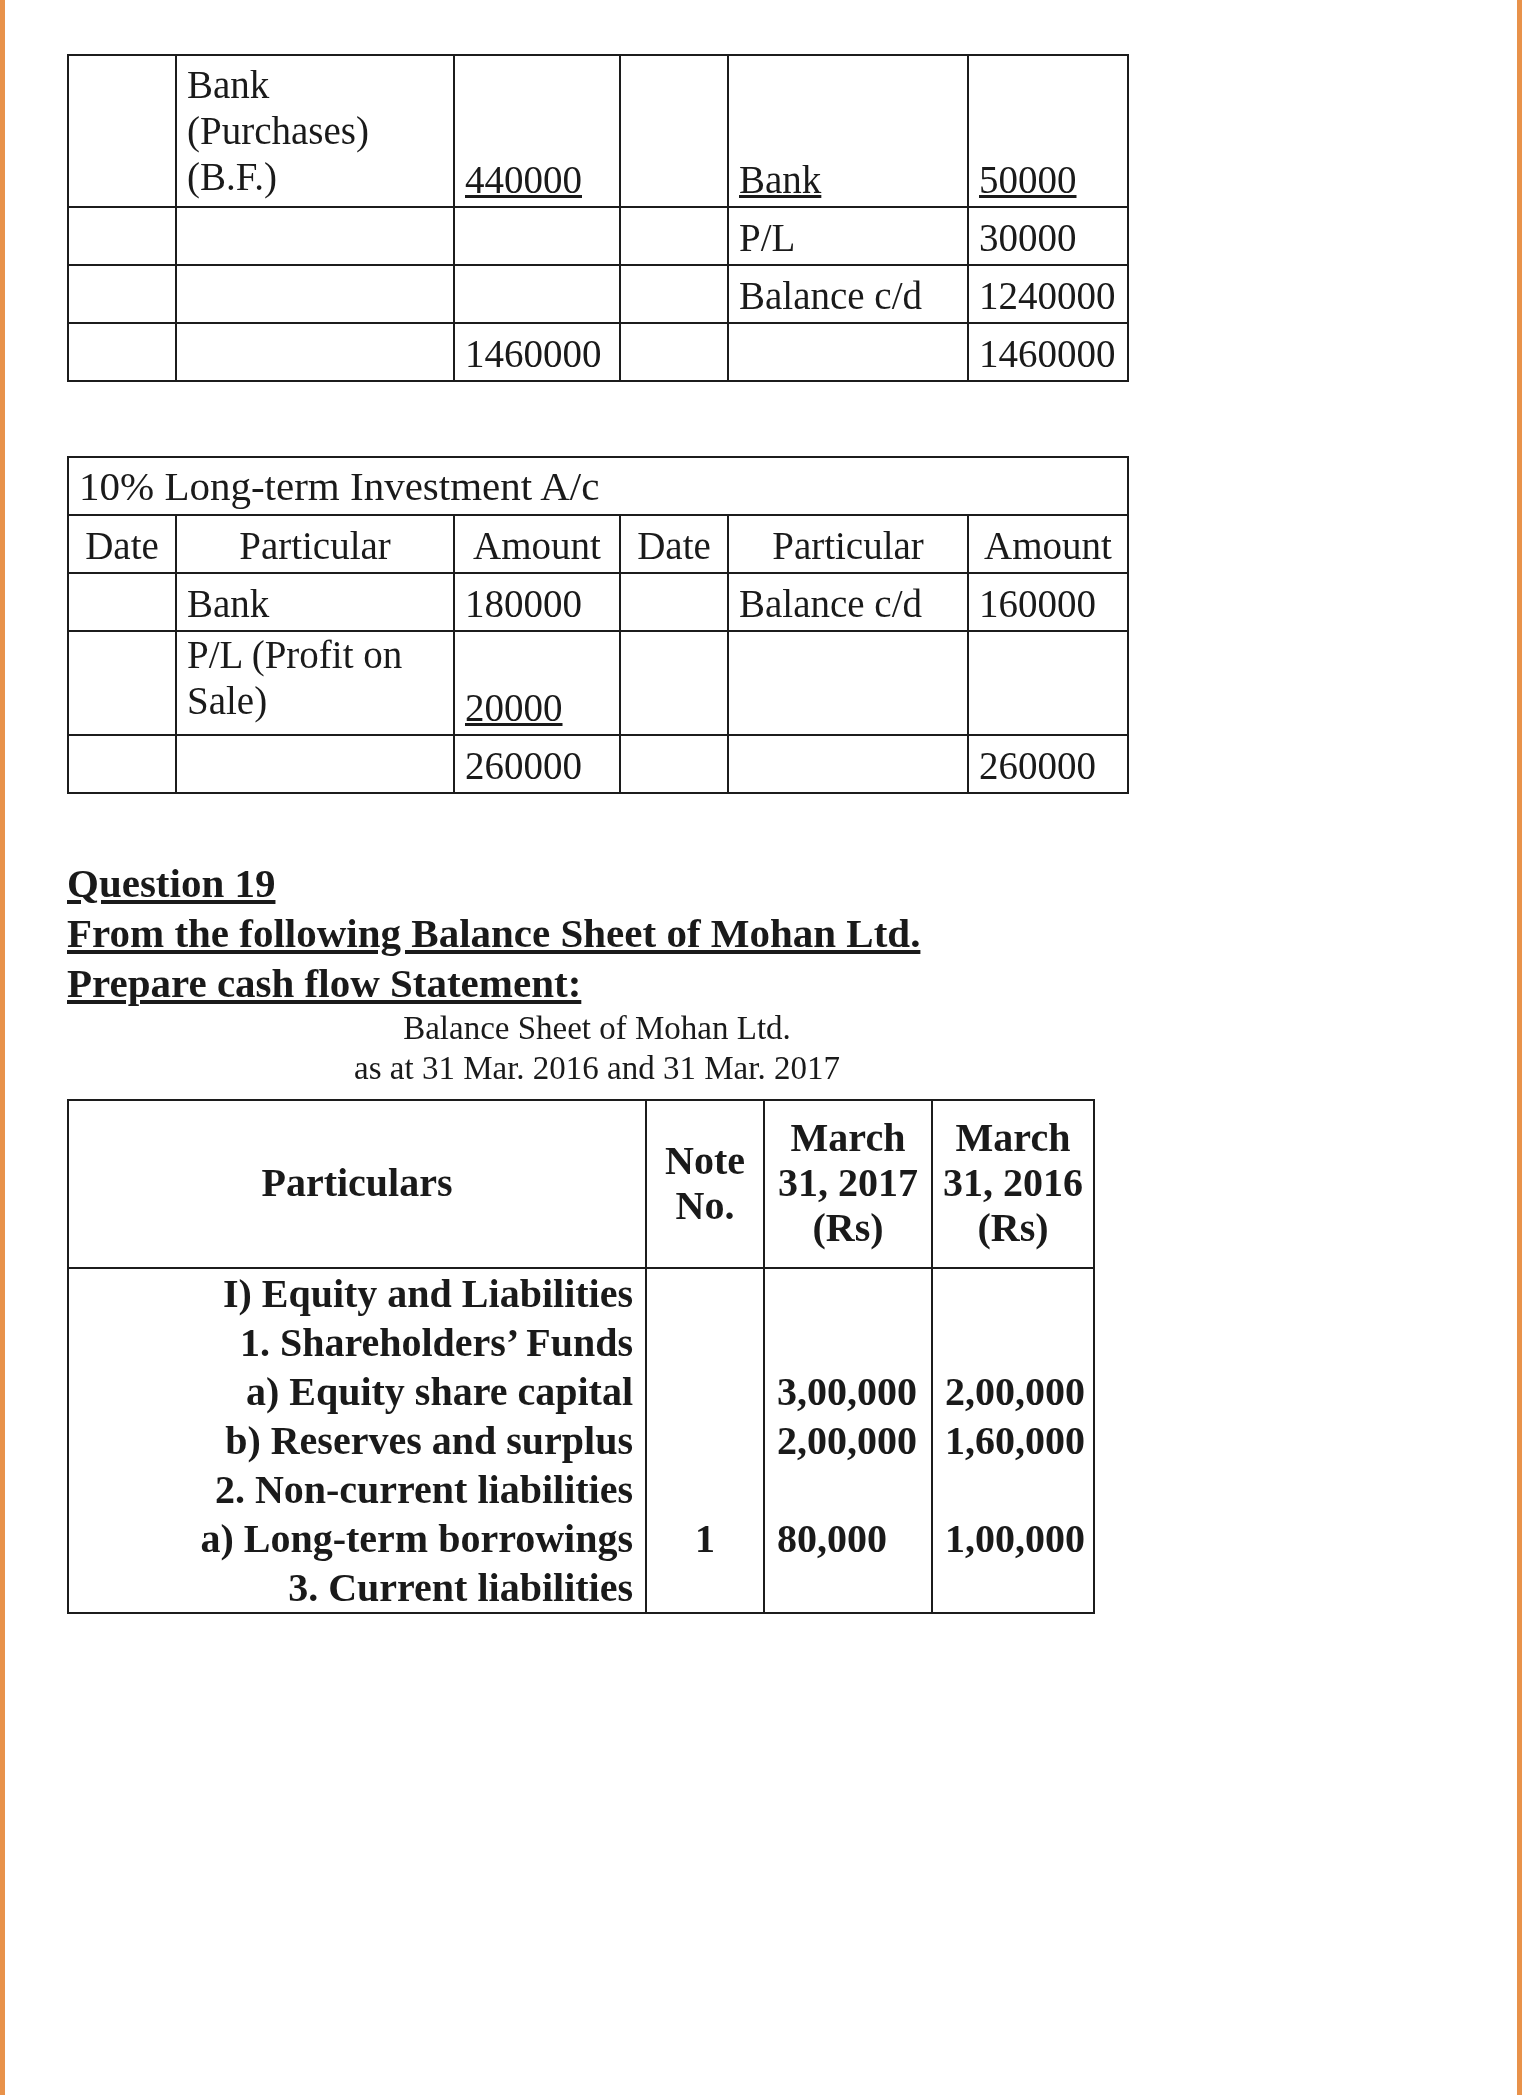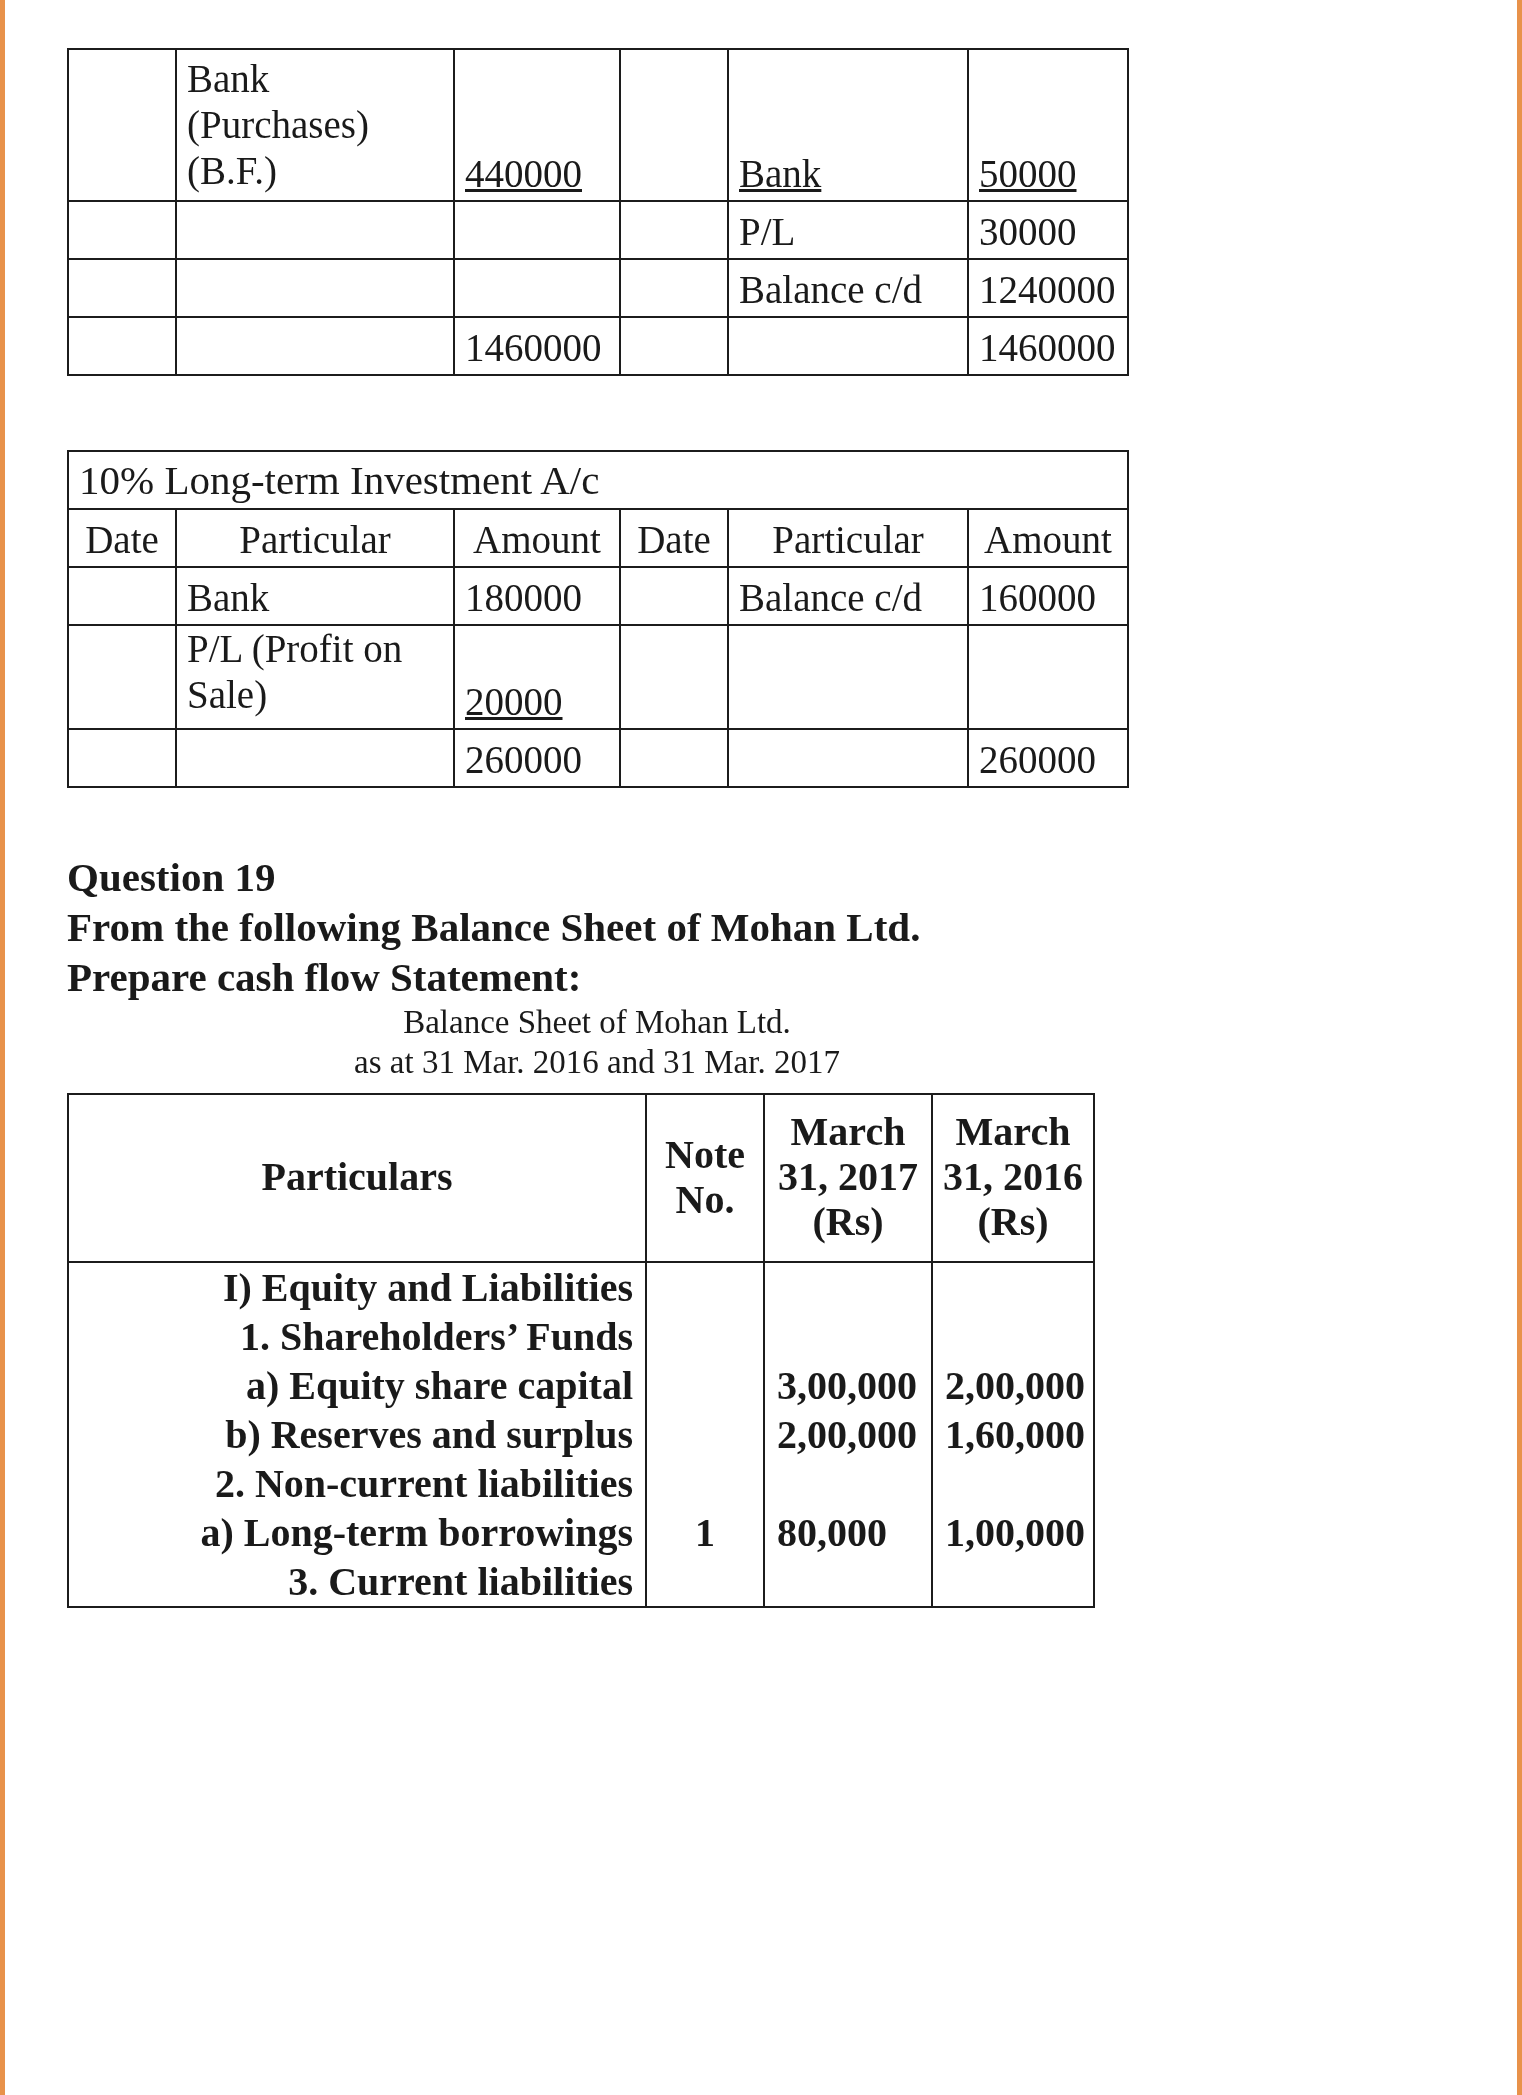--- a/index.html
+++ b/index.html
@@ -15,21 +15,21 @@
     border-left: 5px solid #e8924a;
     border-right: 5px solid #e8924a;
     box-sizing: border-box;
     font-family: "Liberation Serif", "DejaVu Serif", serif;
     color: #1a1a1a;
     overflow: hidden;
   }
   .content {
     position: absolute;
     left: 62px;
-    top: 0;
+    top: 6px;
     width: 1060px;
   }
 
   
   table.ledger {
     border-collapse: collapse;
     width: 1058px;
     table-layout: fixed;
     font-size: 39px;
     line-height: 1.06;
@@ -75,21 +75,21 @@
     height: 54px;
   }
 
   
   .qblock {
     font-weight: bold;
     font-size: 41px;
     line-height: 1.22;
     margin-top: 64px;
   }
-  .qblock .line { white-space: pre; }
+  .qblock .line { white-space: pre; text-decoration: underline; }
   .centerline {
     text-align: center;
     font-weight: normal;
     font-size: 33px;
     line-height: 1.22;
   }
 
   
   table.bsheet {
     border-collapse: collapse;

